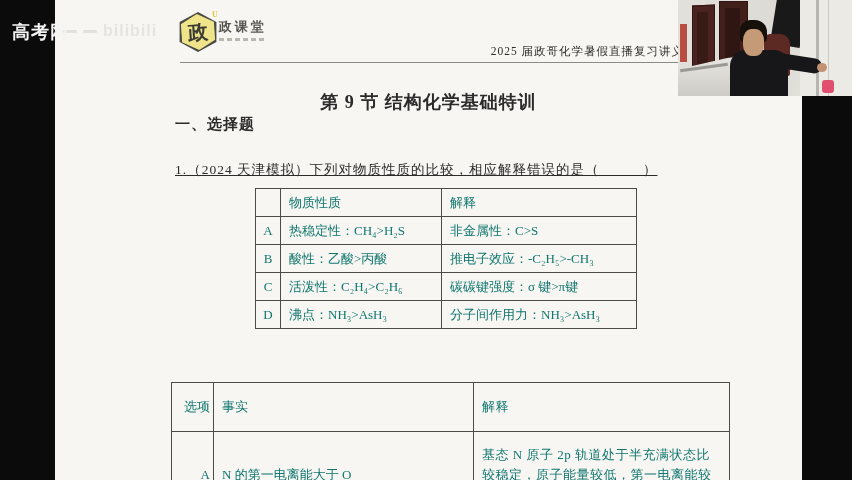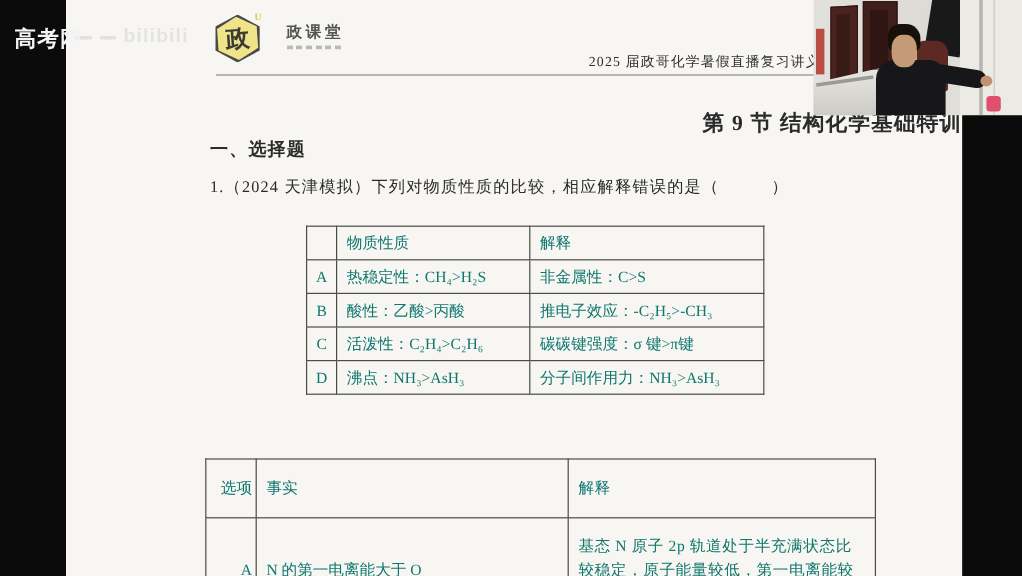--- a/index.html
+++ b/index.html
@@ -17,32 +17,32 @@
   #site-watermark{position:absolute;left:8px;top:22px;display:flex;align-items:center;gap:6px;opacity:.45;}
   #site-watermark .dash{width:14px;height:3px;background:#c9c9c3;border-radius:2px;}
   #site-watermark .wm-text{color:#cfcfc9;font-family:"Liberation Sans",sans-serif;font-weight:bold;font-size:16px;letter-spacing:1px;}
   
   #brand{position:absolute;left:123px;top:12px;display:flex;align-items:flex-start;}
   .hex-outer{width:40px;height:40px;background:#4a4a44;clip-path:polygon(50% 0,96% 25%,96% 75%,50% 100%,4% 75%,4% 25%);
              display:flex;align-items:center;justify-content:center;}
   .hex-inner{width:36px;height:36px;background:#f0e48a;clip-path:polygon(50% 0,96% 25%,96% 75%,50% 100%,4% 75%,4% 25%);
              display:flex;align-items:center;justify-content:center;font-size:20px;font-weight:bold;color:#3c3c34;transform:rotate(-4deg);}
   .logo-sup{color:#e4c93e;font-size:8px;font-weight:bold;margin-left:-6px;margin-top:-2px;}
-  #brand-text{margin-left:21px;margin-top:6px;}
+  #brand-text{margin-left:1px;margin-top:6px;}
   #brand-name{font-size:13px;font-weight:bold;color:#55554f;letter-spacing:3px;}
   #brand-tagline-line{margin-top:2px;height:3px;width:46px;
       background:repeating-linear-gradient(90deg,#b9b9b1 0 5px,transparent 5px 8px);}
   
   #header-course-label{position:absolute;top:44px;right:118px;font-size:11.5px;color:#2e2e2c;letter-spacing:1px;}
   #header-rule{position:absolute;left:125px;top:62px;width:508px;height:1px;background:#8c8c86;}
   
-  #doc-title{position:absolute;left:0;top:90px;width:747px;text-align:right;font-size:18px;font-weight:bold;letter-spacing:1px;}
+  #doc-title{position:absolute;left:0;top:90px;width:747px;text-align:center;font-size:18px;font-weight:bold;letter-spacing:1px;}
   #section-heading{position:absolute;left:120px;top:115px;font-size:15px;font-weight:bold;letter-spacing:1px;}
   .question{position:absolute;left:120px;font-size:13.5px;letter-spacing:1px;white-space:nowrap;}
-  #question-1{top:147px;}
+  #question-1{top:161px;text-decoration:underline;}
   #question-2{top:355px;}
   
   table{border-collapse:collapse;table-layout:fixed;position:absolute;font-size:13px;color:#0f766e;}
   td{border:1px solid #4b4b48;vertical-align:middle;padding:2px 8px;overflow:hidden;}
   #q1-table{left:200px;top:188px;width:346px;}
   #q1-table td{height:23px;}
   #q1-table .c-opt{width:24px;text-align:center;padding:2px 0;}
   #q1-table .c-prop{width:144px;}
   #q1-table .c-exp{width:178px;}
   #q2-table{left:116px;top:382px;width:517px;}

